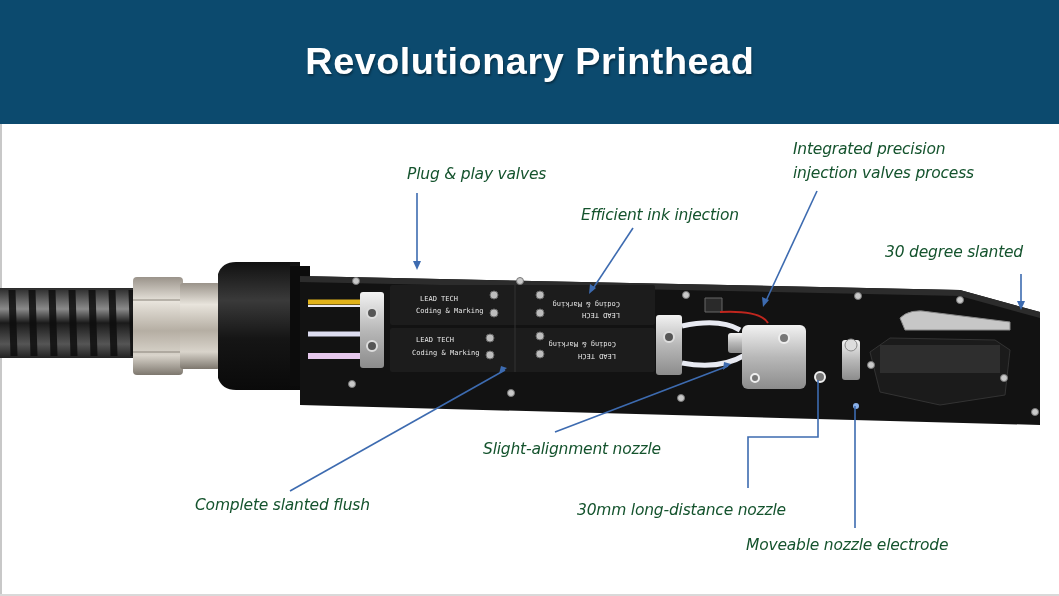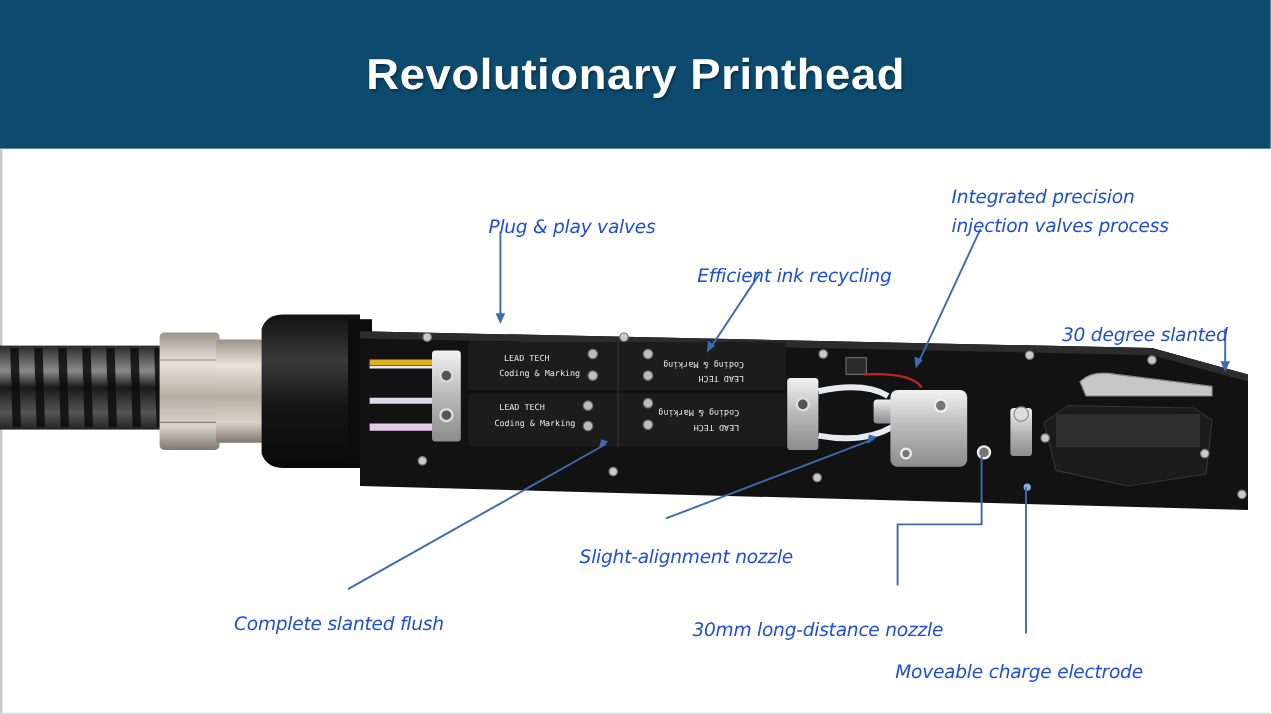--- a/index.html
+++ b/index.html
@@ -21,25 +21,24 @@
     .slide-body {
       position: absolute; left: 0; top: 124px; width: 1059px; height: 472px;
       background: #ffffff;
       border-left: 2px solid #c8c8c8;
     }
     .bottom-rule {
       position: absolute; left: 0; top: 594px; width: 1059px; height: 2px; background: #d9d9d9;
     }
 
     .label {
-      position: absolute; color: #1d4ed8;
+      position: absolute; color: #14532d;
       font-family: "DejaVu Sans", sans-serif; font-style: italic;
       font-size: 15.5px; line-height: 24px; white-space: nowrap;
       letter-spacing: -0.2px;
-      margin-top: 15px;
     }
 
     svg.scene { position: absolute; left: 0; top: 0; width: 1059px; height: 596px; }
   </style>
 </head>
 <body>
 
 <div class="header">
   <div class="header-title">Revolutionary Printhead</div>
 </div>
@@ -183,22 +182,22 @@
     <path d="M417 270 L413 261 L421 261 Z"></path>
     <path d="M1021 310 L1017 301 L1025 301 Z"></path>
     <path d="M763 307 L762 297 L769 300 Z"></path>
     <path d="M589 294 L590 284 L596 288 Z"></path>
     <path d="M507 368 L499 374 L501 366 Z"></path>
     <path d="M731 364 L723 370 L724 362 Z"></path>
   </g>
 </svg>
 
 <div class="label" style="left:407px; top:162px;text-align:center;">Plug &amp; play valves</div>
-<div class="label" style="left:581px; top:203px;">Efficient ink recycling</div>
+<div class="label" style="left:581px; top:203px;">Efficient ink injection</div>
 <div class="label" style="left:793px; top:137px;">Integrated precision</div>
 <div class="label" style="left:793px; top:161px;">injection valves process</div>
-<div class="label" style="left:885px; top:252px;">30 degree slanted</div>
+<div class="label" style="left:885px; top:240px;">30 degree slanted</div>
 <div class="label" style="left:195px; top:493px;">Complete slanted flush</div>
 <div class="label" style="left:483px; top:437px;text-align:right;">Slight-alignment nozzle</div>
 <div class="label" style="left:577px; top:498px;">30mm long-distance nozzle</div>
-<div class="label" style="left:746px; top:533px;">Moveable charge electrode</div>
+<div class="label" style="left:746px; top:533px;">Moveable nozzle electrode</div>
 
 <div class="bottom-rule"></div>
 
 </body></html>

